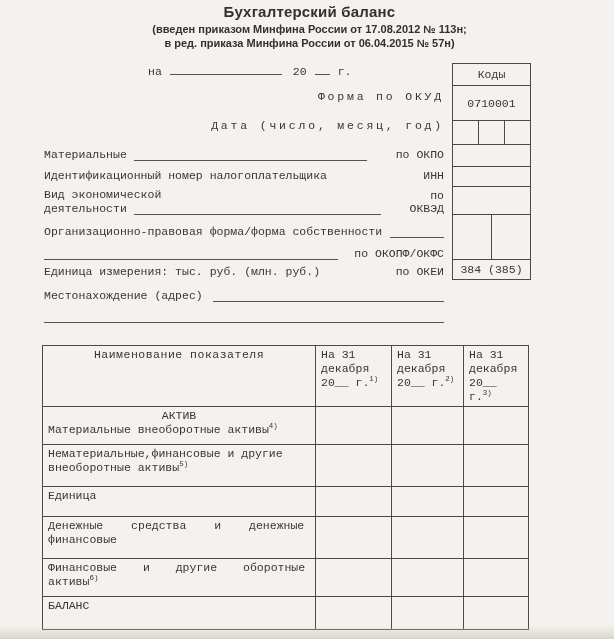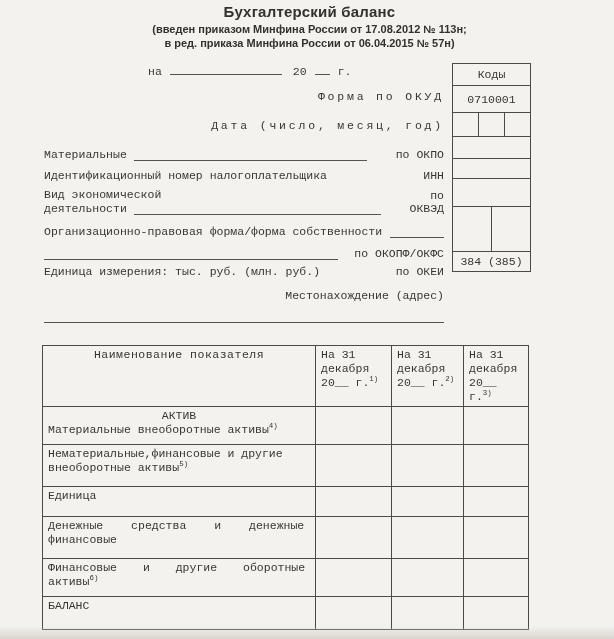--- a/index.html
+++ b/index.html
@@ -96,32 +96,32 @@
   <div class="frow" style="top:247px;">
     <span class="fill" style="margin-right:16px;"></span>
     <span>по ОКОПФ/ОКФС</span>
   </div>
 
   <div class="frow" style="top:265px; justify-content:space-between;">
     <span>Единица измерения: тыс. руб. (млн. руб.)</span>
     <span>по ОКЕИ</span>
   </div>
 
-  <div class="frow" style="top:289px;flex-direction:column;">
+  <div class="frow" style="top:289px;">
     <span>Местонахождение (адрес)</span>
     <span class="fill" style="margin-left:10px;"></span>
   </div>
 
   <div class="hrule" style="top:322px;"></div>
 
   <div class="codes">
     <div class="cbox" style="height:23px;">
       <span>Коды</span>
     </div>
-    <div class="cbox" style="height:28px;">
+    <div class="cbox" style="height:36px;">
       <span>0710001</span>
     </div>
     <div class="cbox split" style="height:25px;">
       <div class="ccell"></div>
       <div class="ccell"></div>
       <div class="ccell"></div>
     </div>
     <div class="cbox" style="height:23px;"></div>
     <div class="cbox" style="height:21px;"></div>
     <div class="cbox" style="height:29px;"></div>

